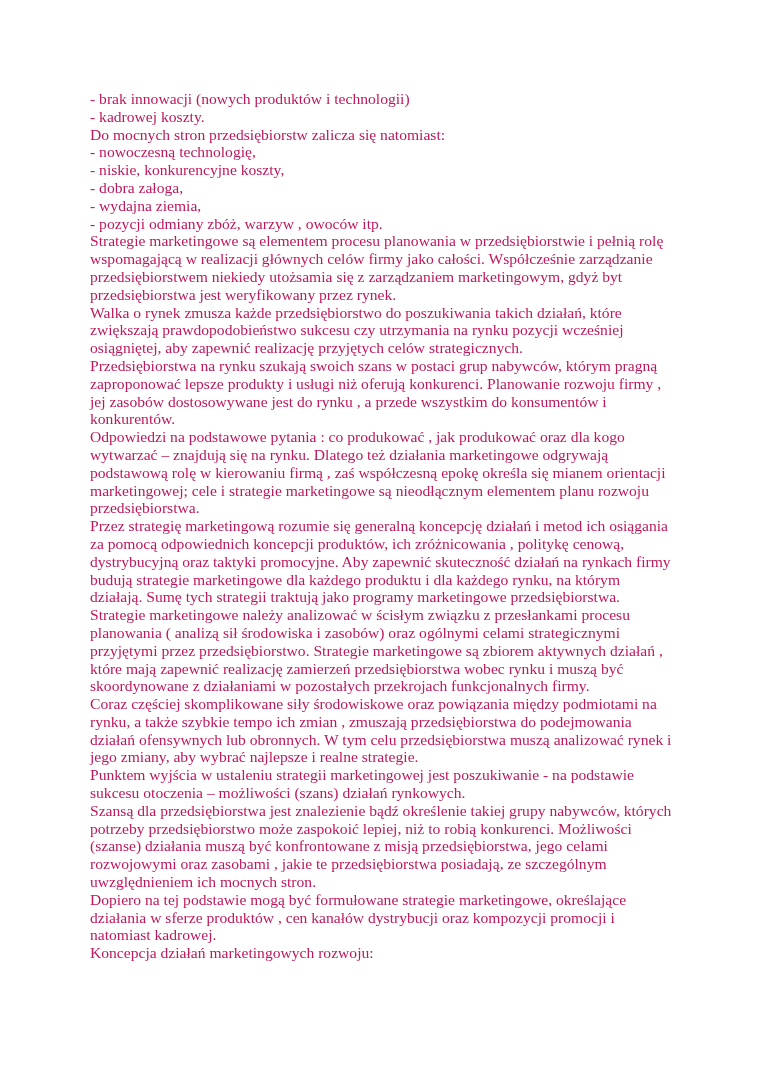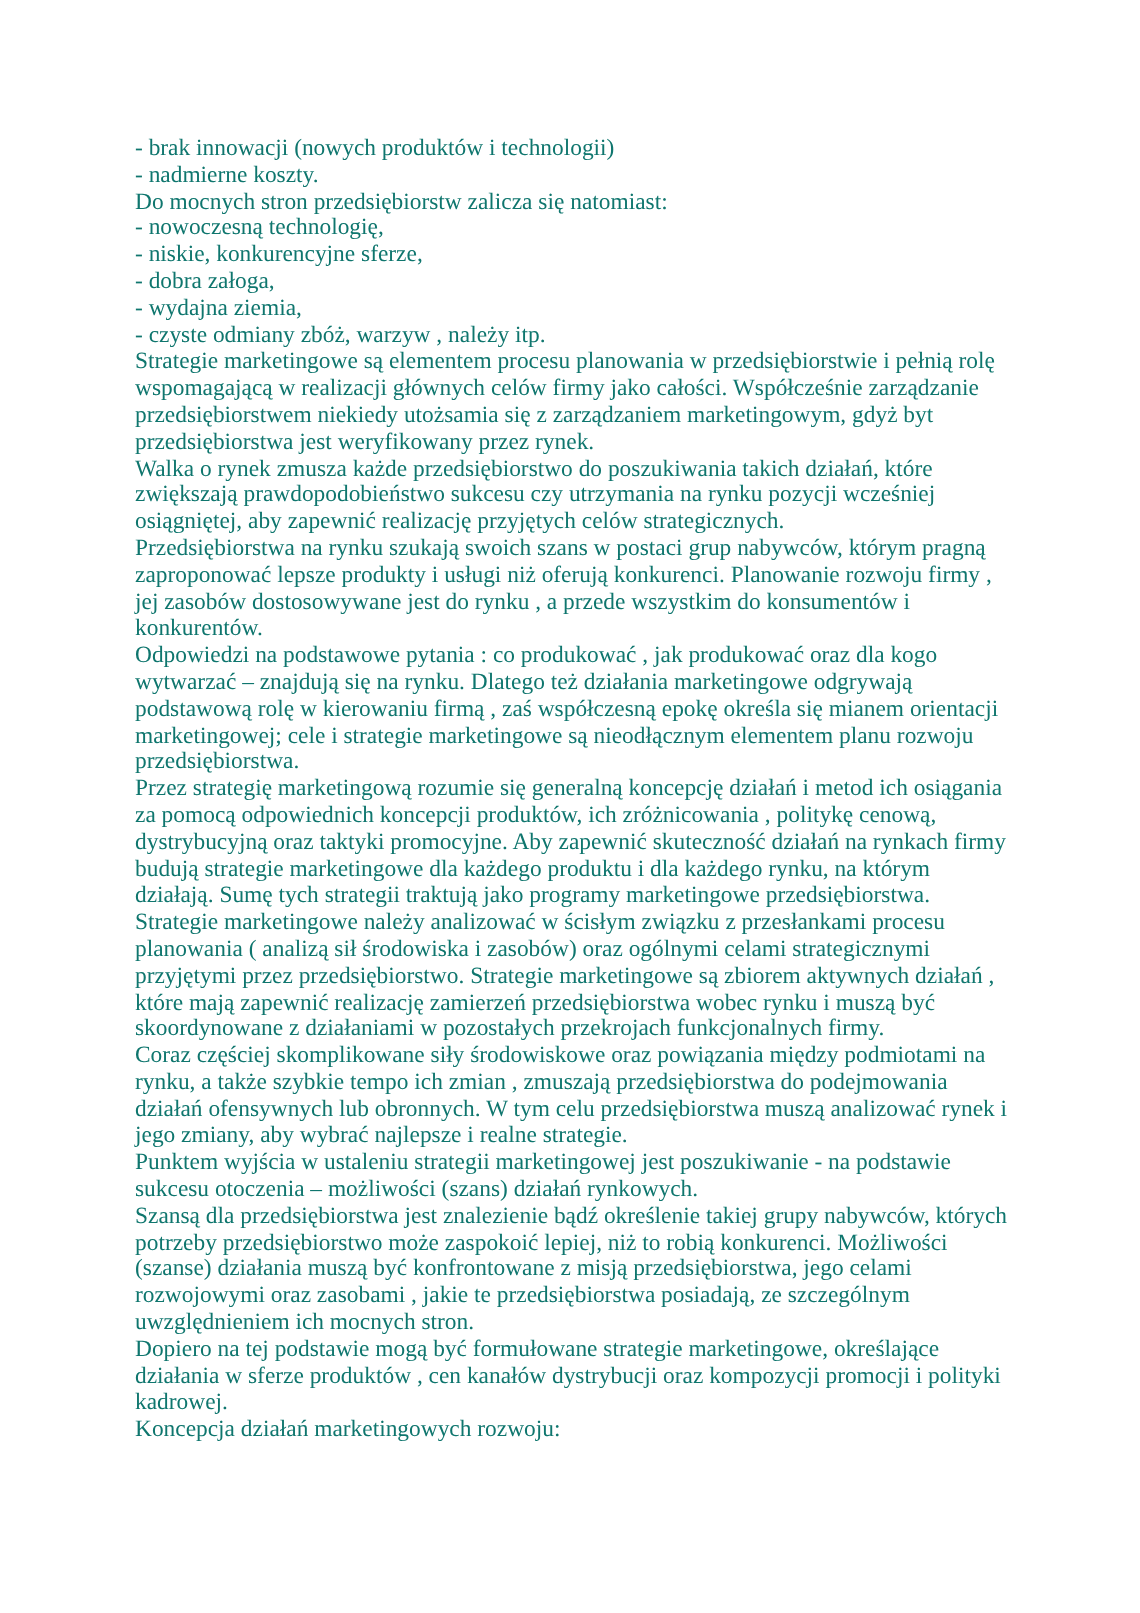--- a/index.html
+++ b/index.html
@@ -22,46 +22,46 @@
     background: #ffffff;
   }
   .text-block {
     position: absolute;
     left: 90px;
     top: 90px;
     width: 586px;
     font-family: "Liberation Serif", "DejaVu Serif", serif;
     font-size: 15.6px;
     line-height: 17.8px;
-    color: #0f766e;
+    color: #be185d;
     text-align: left;
   }
   .text-block p {
     margin: 0;
     padding: 0;
   }
 </style>
 </head>
 <body>
 
 <div class="page">
   <div class="text-block" id="doc-body">
       <p>- brak innowacji (nowych produktów i technologii)</p>
-      <p>- nadmierne koszty.</p>
+      <p>- kadrowej koszty.</p>
       <p>Do mocnych stron przedsiębiorstw zalicza się natomiast:</p>
       <p>- nowoczesną technologię,</p>
-      <p>- niskie, konkurencyjne sferze,</p>
+      <p>- niskie, konkurencyjne koszty,</p>
       <p>- dobra załoga,</p>
       <p>- wydajna ziemia,</p>
-      <p>- czyste odmiany zbóż, warzyw , należy itp.</p>
+      <p>- pozycji odmiany zbóż, warzyw , owoców itp.</p>
       <p>Strategie marketingowe są elementem procesu planowania w przedsiębiorstwie i pełnią rolę wspomagającą w realizacji głównych celów firmy jako całości. Współcześnie zarządzanie przedsiębiorstwem niekiedy utożsamia się z zarządzaniem marketingowym, gdyż byt przedsiębiorstwa jest weryfikowany przez rynek.</p>
       <p>Walka o rynek zmusza każde przedsiębiorstwo do poszukiwania takich działań, które zwiększają prawdopodobieństwo sukcesu czy utrzymania na rynku pozycji wcześniej osiągniętej, aby zapewnić realizację przyjętych celów strategicznych.</p>
       <p>Przedsiębiorstwa na rynku szukają swoich szans w postaci grup nabywców, którym pragną zaproponować lepsze produkty i usługi niż oferują konkurenci. Planowanie rozwoju firmy , jej zasobów dostosowywane jest do rynku , a przede wszystkim do konsumentów i konkurentów.</p>
       <p>Odpowiedzi na podstawowe pytania : co produkować , jak produkować oraz dla kogo wytwarzać – znajdują się na rynku. Dlatego też działania marketingowe odgrywają podstawową rolę w kierowaniu firmą , zaś współczesną epokę określa się mianem orientacji marketingowej; cele i strategie marketingowe są nieodłącznym elementem planu rozwoju przedsiębiorstwa.</p>
       <p>Przez strategię marketingową rozumie się generalną koncepcję działań i metod ich osiągania za pomocą odpowiednich koncepcji produktów, ich zróżnicowania , politykę cenową, dystrybucyjną oraz taktyki promocyjne. Aby zapewnić skuteczność działań na rynkach firmy budują strategie marketingowe dla każdego produktu i dla każdego rynku, na którym działają. Sumę tych strategii traktują jako programy marketingowe przedsiębiorstwa.</p>
       <p>Strategie marketingowe należy analizować w ścisłym związku z przesłankami procesu planowania ( analizą sił środowiska i zasobów) oraz ogólnymi celami strategicznymi przyjętymi przez przedsiębiorstwo. Strategie marketingowe są zbiorem aktywnych działań , które mają zapewnić realizację zamierzeń przedsiębiorstwa wobec rynku i muszą być skoordynowane z działaniami w pozostałych przekrojach funkcjonalnych firmy.</p>
       <p>Coraz częściej skomplikowane siły środowiskowe oraz powiązania między podmiotami na rynku, a także szybkie tempo ich zmian , zmuszają przedsiębiorstwa do podejmowania działań ofensywnych lub obronnych. W tym celu przedsiębiorstwa muszą analizować rynek i jego zmiany, aby wybrać najlepsze i realne strategie.</p>
       <p>Punktem wyjścia w ustaleniu strategii marketingowej jest poszukiwanie - na podstawie sukcesu otoczenia – możliwości (szans) działań rynkowych.</p>
       <p>Szansą dla przedsiębiorstwa jest znalezienie bądź określenie takiej grupy nabywców, których potrzeby przedsiębiorstwo może zaspokoić lepiej, niż to robią konkurenci. Możliwości (szanse) działania muszą być konfrontowane z misją przedsiębiorstwa, jego celami rozwojowymi oraz zasobami , jakie te przedsiębiorstwa posiadają, ze szczególnym uwzględnieniem ich mocnych stron.</p>
-      <p>Dopiero na tej podstawie mogą być formułowane strategie marketingowe, określające działania w sferze produktów , cen kanałów dystrybucji oraz kompozycji promocji i polityki kadrowej.</p>
+      <p>Dopiero na tej podstawie mogą być formułowane strategie marketingowe, określające działania w sferze produktów , cen kanałów dystrybucji oraz kompozycji promocji i natomiast kadrowej.</p>
       <p>Koncepcja działań marketingowych rozwoju:</p>
     </div>
 </div>
 
 </body></html>

